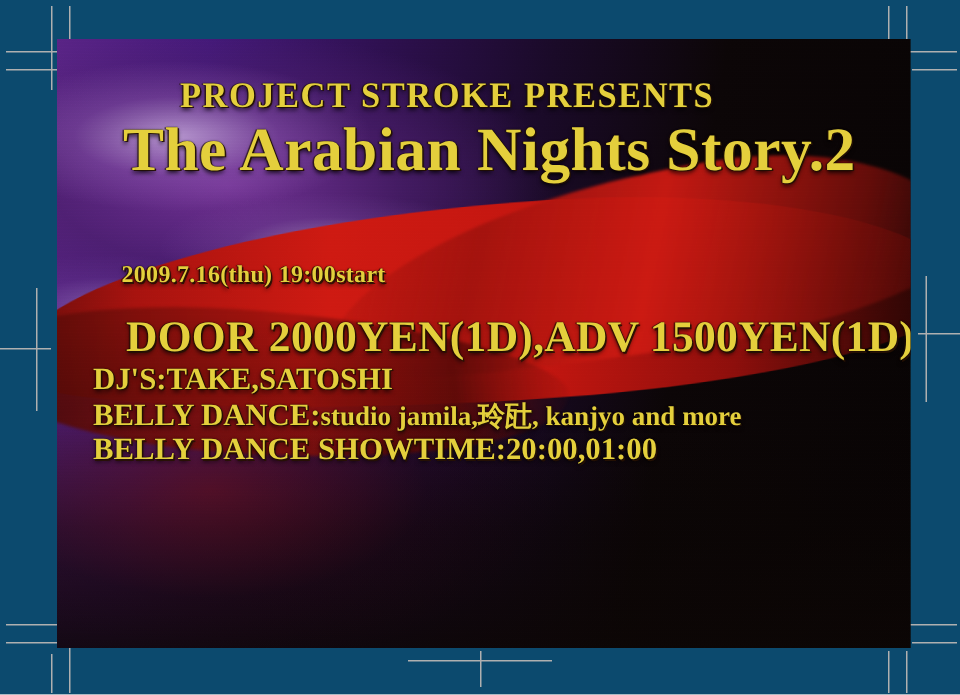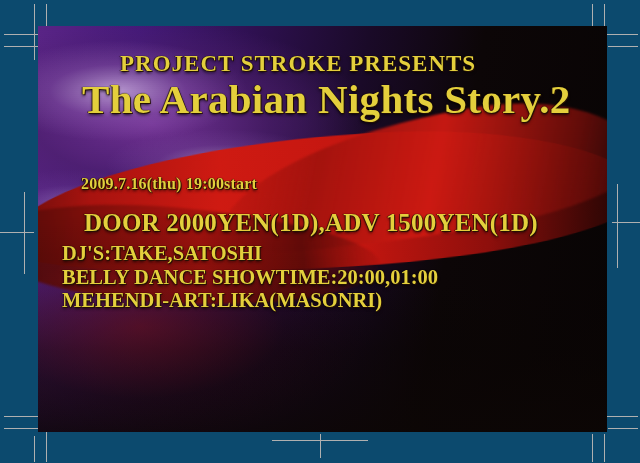--- a/index.html
+++ b/index.html
@@ -145,21 +145,21 @@
   }
   .t-date {
     left: 32px; top: 150px;
     font-size: 16px;
     font-weight: bold;
     letter-spacing: 0.2px;
     margin-left: 11px;
   }
   .t-price {
     left: 46px; top: 184px;
-    font-size: 25px;
+    font-size: 29px;
     font-weight: bold;
     letter-spacing: 0.2px;
   }
 
   .lineup {
     position: absolute;
     left: 24px;
     top: 216px;
     width: 545px;
     font-family: Liberation Serif, serif;
@@ -231,21 +231,21 @@
     <div class="txt t-presents">PROJECT STROKE PRESENTS</div>
     <div class="txt t-title">The Arabian Nights Story.2</div>
     <div class="txt t-date">2009.7.16(thu) 19:00start</div>
     <div class="txt t-price">DOOR 2000YEN(1D),ADV 1500YEN(1D)</div>
 
     <div class="lineup">
       <div class="line">
         <span>DJ'S:TAKE,SATOSHI</span>
       </div>
       <div class="line">
+        <span>BELLY DANCE:</span><span class="sub">studio jamila,玲瓧, kanjyo and more</span>
+      </div>
+      <div class="line">
         <span>BELLY DANCE SHOWTIME:20:00,01:00</span>
       </div>
-      <div class="line">
-        <span>MEHENDI-ART:LIKA(MASONRI)</span>
-      </div>
     </div>
 
   </div>
 </div>
 
 </body></html>

